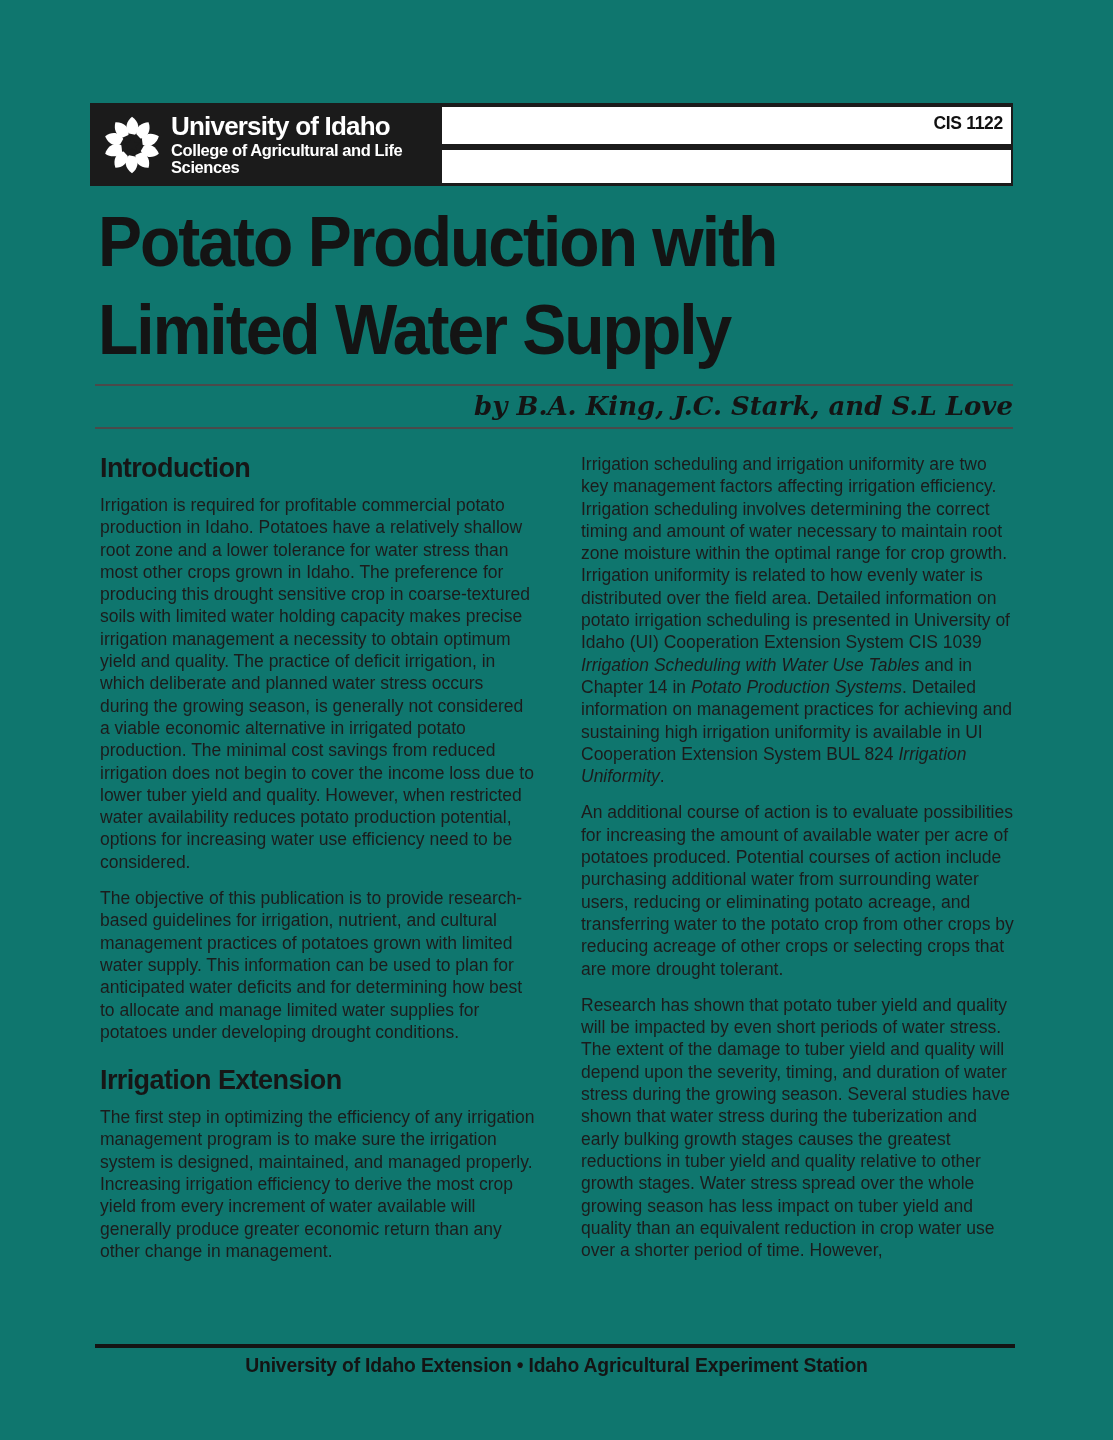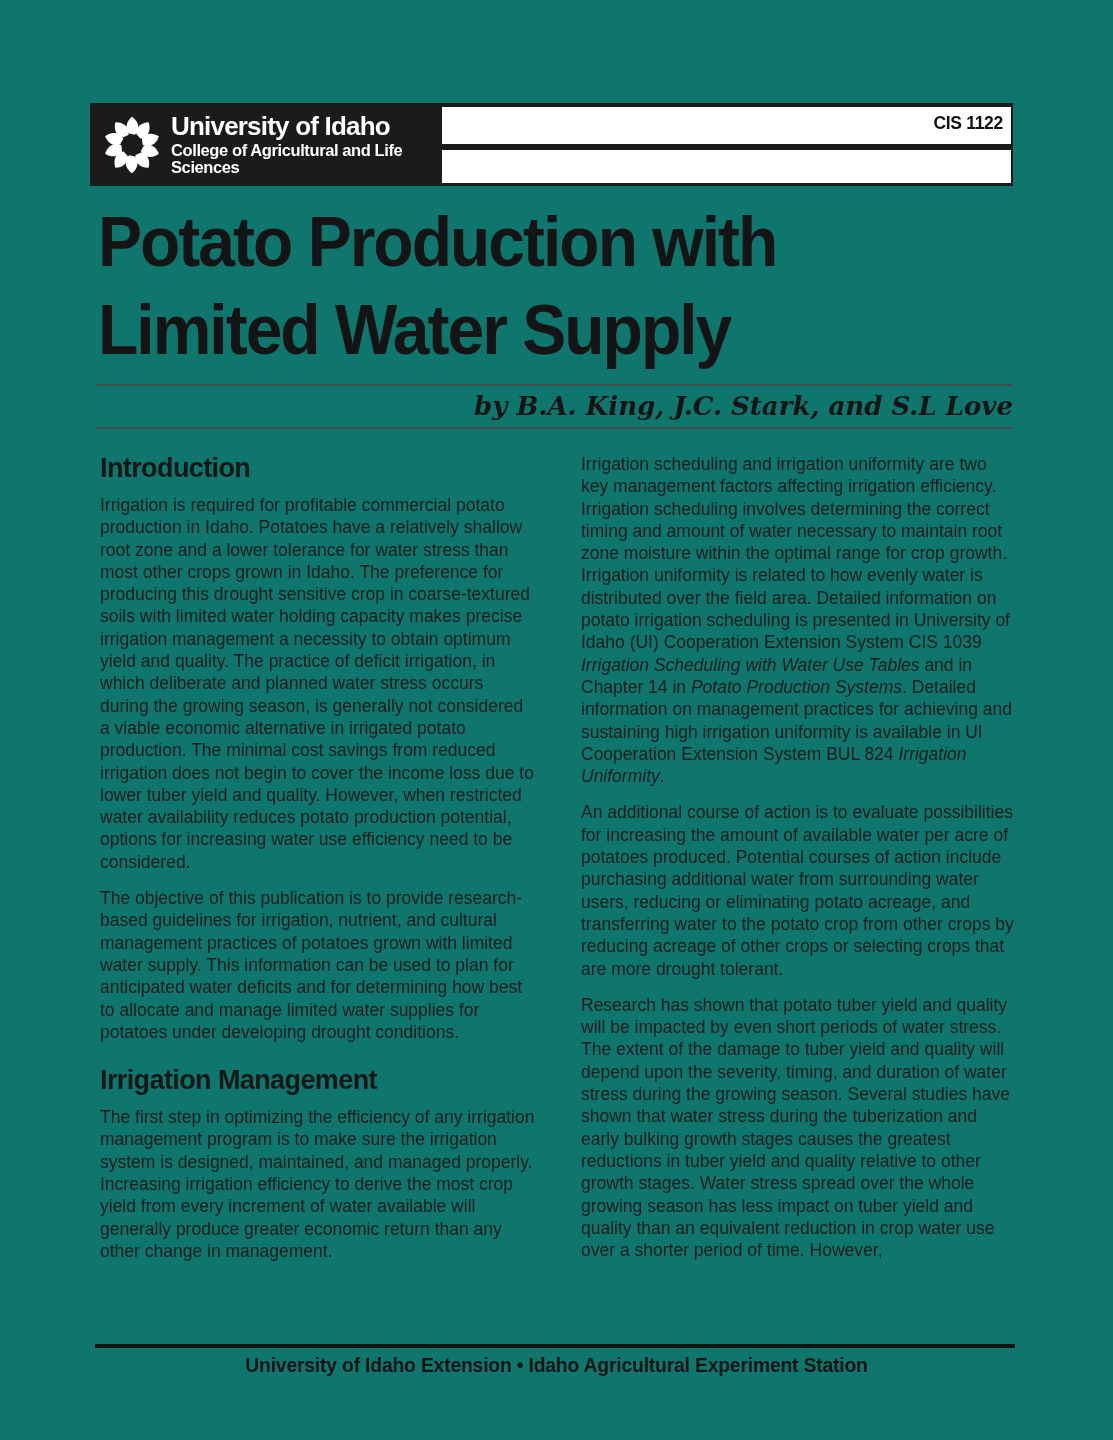--- a/index.html
+++ b/index.html
@@ -150,21 +150,21 @@
 
   <div class="rule rule-top"></div>
   <div class="byline">by B.A. King, J.C. Stark, and S.L Love</div>
   <div class="rule rule-bottom"></div>
 
   <main class="columns">
     <div class="col">
       <h2>Introduction</h2>
       <p>Irrigation is required for profitable commercial potato production in Idaho. Potatoes have a relatively shallow root zone and a lower tolerance for water stress than most other crops grown in Idaho. The preference for producing this drought sensitive crop in coarse-textured soils with limited water holding capacity makes precise irrigation management a necessity to obtain optimum yield and quality. The practice of deficit irrigation, in which deliberate and planned water stress occurs during the growing season, is generally not considered a viable economic alternative in irrigated potato production. The minimal cost savings from reduced irrigation does not begin to cover the income loss due to lower tuber yield and quality. However, when restricted water availability reduces potato production potential, options for increasing water use efficiency need to be considered.</p>
       <p>The objective of this publication is to provide research-based guidelines for irrigation, nutrient, and cultural management practices of potatoes grown with limited water supply. This information can be used to plan for anticipated water deficits and for determining how best to allocate and manage limited water supplies for potatoes under developing drought conditions.</p>
-      <h2 class="later">Irrigation Management</h2>
+      <h2 class="later">Irrigation Extension</h2>
       <p>The first step in optimizing the efficiency of any irrigation management program is to make sure the irrigation system is designed, maintained, and managed properly. Increasing irrigation efficiency to derive the most crop yield from every increment of water available will generally produce greater economic return than any other change in management.</p>
     </div>
     <div class="col">
       <p><span>Irrigation scheduling and irrigation uniformity are two key management factors affecting irrigation efficiency. Irrigation scheduling involves determining the correct timing and amount of water necessary to maintain root zone moisture within the optimal range for crop growth. Irrigation uniformity is related to how evenly water is distributed over the field area. Detailed information on potato irrigation scheduling is presented in University of Idaho (UI) Cooperation Extension System CIS 1039 </span><i>Irrigation Scheduling with Water Use Tables</i><span> and in Chapter 14 in </span><i>Potato Production Systems</i><span>. Detailed information on management practices for achieving and sustaining high irrigation uniformity is available in UI Cooperation Extension System BUL 824 </span><i>Irrigation Uniformity</i><span>.</span></p>
       <p>An additional course of action is to evaluate possibilities for increasing the amount of available water per acre of potatoes produced. Potential courses of action include purchasing additional water from surrounding water users, reducing or eliminating potato acreage, and transferring water to the potato crop from other crops by reducing acreage of other crops or selecting crops that are more drought tolerant.</p>
       <p>Research has shown that potato tuber yield and quality will be impacted by even short periods of water stress. The extent of the damage to tuber yield and quality will depend upon the severity, timing, and duration of water stress during the growing season. Several studies have shown that water stress during the tuberization and early bulking growth stages causes the greatest reductions in tuber yield and quality relative to other growth stages. Water stress spread over the whole growing season has less impact on tuber yield and quality than an equivalent reduction in crop water use over a shorter period of time. However,</p>
     </div>
   </main>
 
   <div class="footer-rule"></div>

